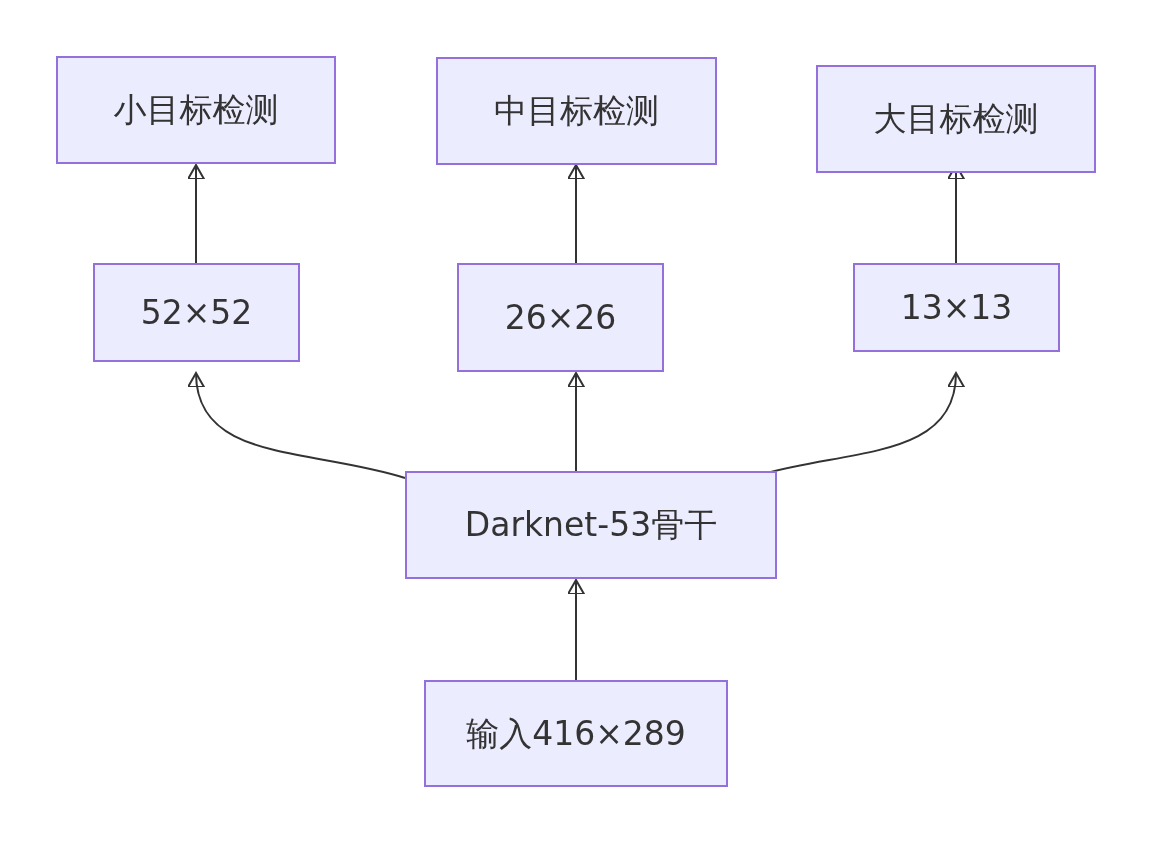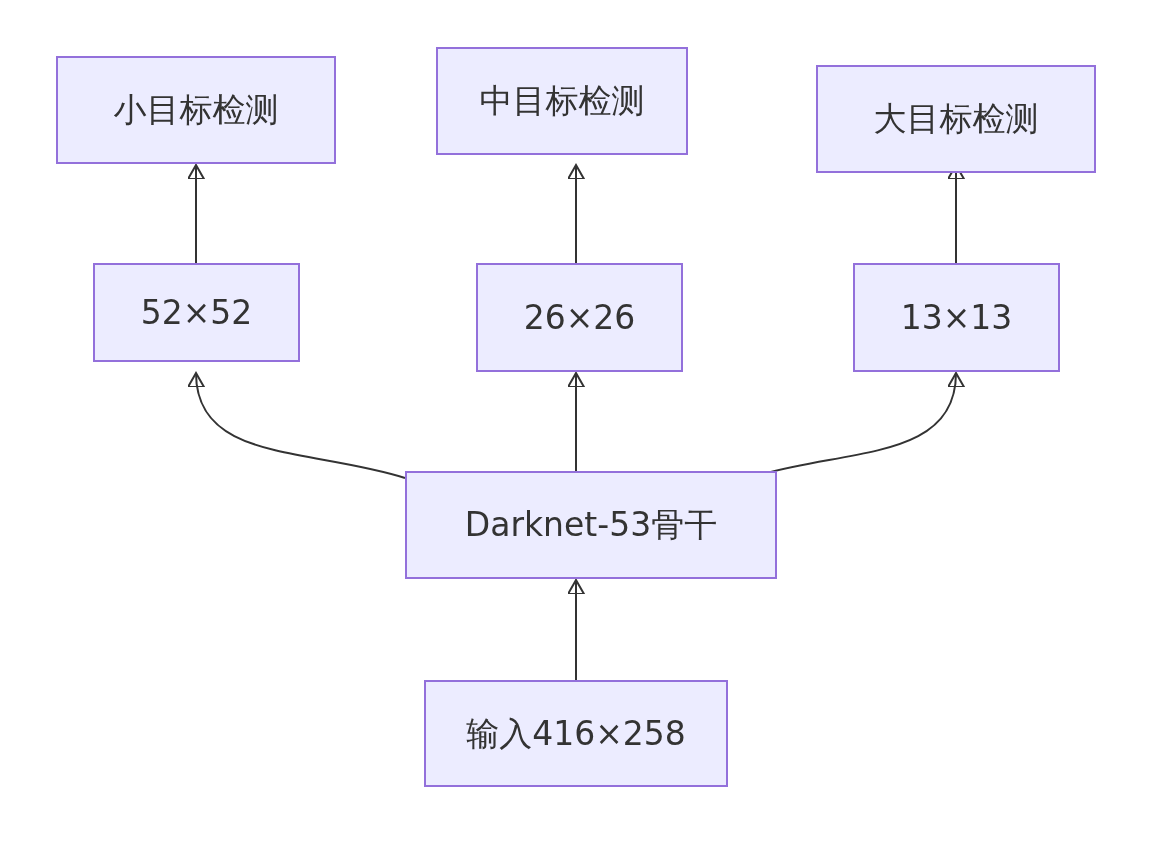--- a/index.html
+++ b/index.html
@@ -61,41 +61,41 @@
     <path d="M749,478 C844,448 956,462 956,373" marker-end="url(#arrowhead)"></path>
     <path d="M196,263 L196,165" marker-end="url(#arrowhead)"></path>
     <path d="M576,263 L576,165" marker-end="url(#arrowhead)"></path>
     <path d="M956,263 L956,165" marker-end="url(#arrowhead)"></path>
   </svg>
 
   <div class="node" style="left:56px;top:56px;width:280px;height:108px">
     <span class="node-label">小目标检测</span>
   </div>
 
-  <div class="node" style="left:436px;top:47px;width:252px;height:108px">
+  <div class="node" style="left:436px;top:57px;width:281px;height:108px">
     <span class="node-label">中目标检测</span>
   </div>
 
   <div class="node" style="left:816px;top:65px;width:280px;height:108px">
     <span class="node-label">大目标检测</span>
   </div>
 
   <div class="node" style="left:93px;top:263px;width:207px;height:99px">
     <span class="node-label">52×52</span>
   </div>
 
-  <div class="node" style="left:476px;top:263px;width:207px;height:109px">
+  <div class="node" style="left:457px;top:263px;width:207px;height:109px">
     <span class="node-label">26×26</span>
   </div>
 
-  <div class="node" style="left:853px;top:263px;width:207px;height:109px">
+  <div class="node" style="left:853px;top:263px;width:207px;height:89px">
     <span class="node-label">13×13</span>
   </div>
 
   <div class="node" style="left:405px;top:471px;width:372px;height:108px">
     <span class="node-label">Darknet-53骨干</span>
   </div>
 
   <div class="node" style="left:424px;top:680px;width:304px;height:107px">
-    <span class="node-label">输入416×258</span>
+    <span class="node-label">输入416×289</span>
   </div>
 
 </div>
 
 </body></html>

